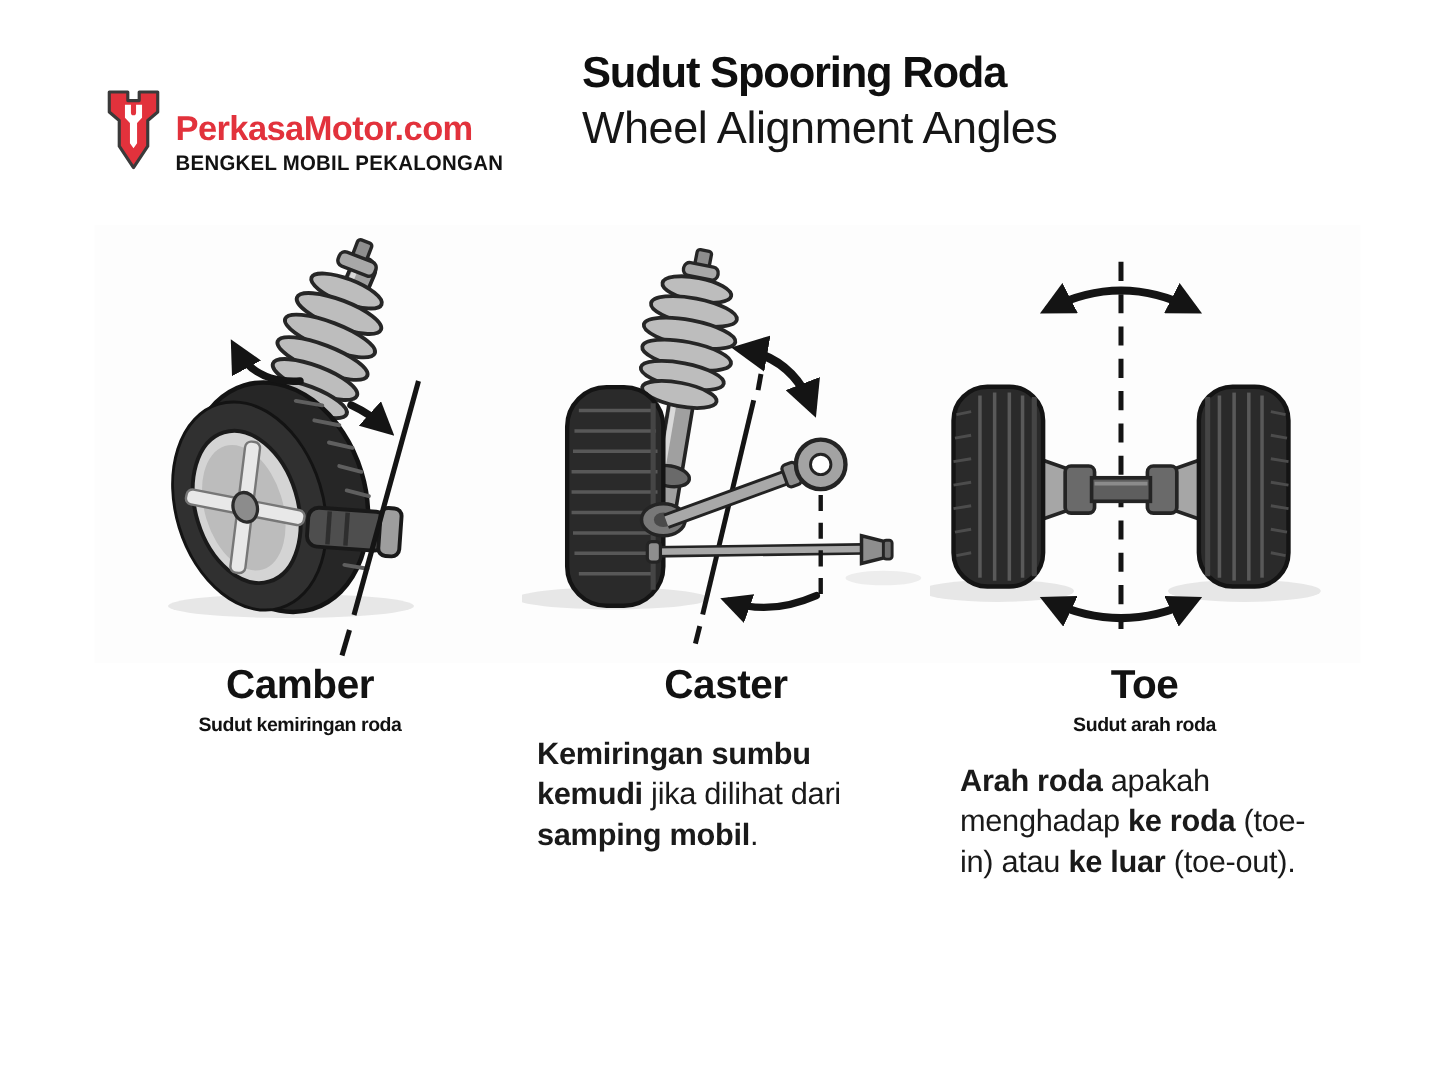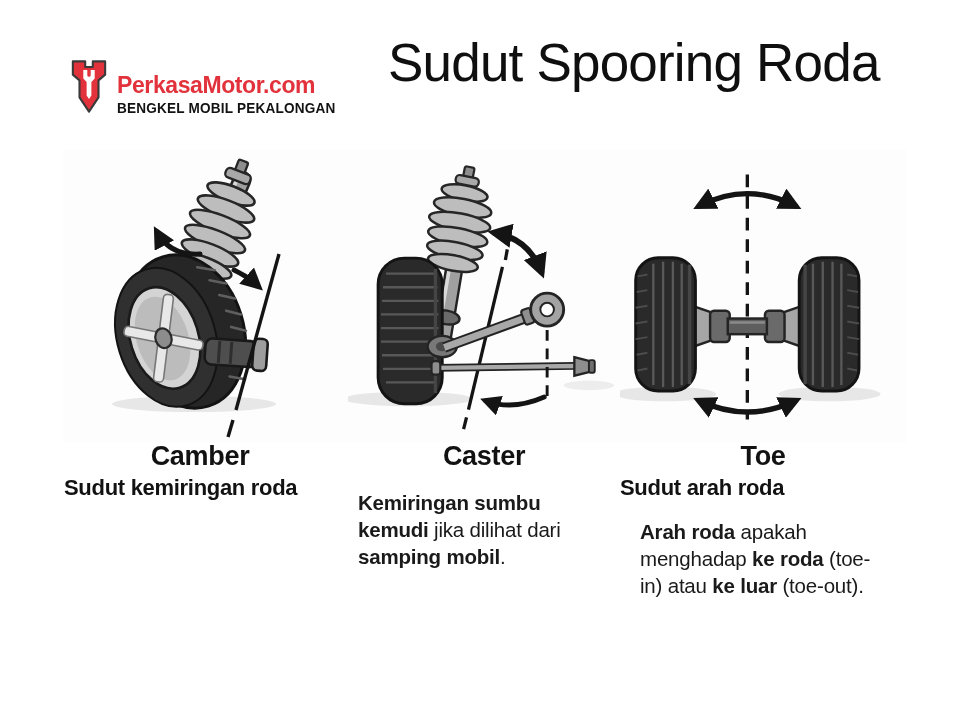--- a/index.html
+++ b/index.html
@@ -16,31 +16,31 @@
   .logo-name{
     font-size:23px;font-weight:700;letter-spacing:-0.4px;
     color:var(--brand-red,#e2323c);line-height:1.0;white-space:nowrap;
   }
   .logo-tagline{
     margin-top:3px;font-size:14px;font-weight:700;letter-spacing:0.2px;
     color:#121212;white-space:nowrap;transform:scaleX(0.97);transform-origin:left;
   }
   
   .header{position:absolute;left:388px;top:34px;}
-  .title{font-size:53px;font-weight:400;letter-spacing:-0.8px;line-height:1.08;color:#0f0f0f;white-space:nowrap;}
+  .title{font-size:29px;font-weight:700;letter-spacing:-0.8px;line-height:1.08;color:#0f0f0f;white-space:nowrap;}
   .subtitle{font-size:30px;font-weight:400;letter-spacing:-0.3px;margin-top:4px;color:#161616;white-space:nowrap;}
   
   .panel-bg{position:absolute;left:63px;top:150px;width:844px;height:292px;background:#fdfdfd;}
   .col{position:absolute;top:152px;}
   .col-camber{left:64px;width:272px;}
   .col-caster{left:348px;width:272px;}
   .col-toe{left:620px;width:286px;}
   .illus{display:block;width:100%;height:288px;}
   .col h2{margin:1px 0 0;text-align:center;font-size:27px;font-weight:800;letter-spacing:-0.3px;color:#121212;}
-  .col h3{margin:3px 0 0;font-size:22px;font-weight:700;letter-spacing:-0.3px;color:#121212;}
+  .col h3{margin:3px 0 0;text-align:center;font-size:13px;font-weight:700;letter-spacing:-0.3px;color:#121212;}
   .col p{margin:17px 0 0;font-size:20.5px;line-height:27px;letter-spacing:-0.2px;color:#1a1a1a;}
   .col-camber p{padding:0 24px 0 11px;}
   .col-caster p{padding:0 24px 0 10px;}
   .col-toe p{padding:0 26px 0 20px;}
   .col p .b{font-weight:700;}
 </style>
 </head>
 <body>
 
 <div class="logo">
@@ -49,20 +49,21 @@
     <path d="M14,11 h4.2 v5.5 a1.8,1.8 0 0 0 3.6,0 V11 H26 v9 l-3.5,3.8 V38 L20,41.5 17.5,38 V23.8 L14,20 Z" fill="#ffffff"></path>
   </svg>
   <div class="logo-text">
     <div class="logo-name">PerkasaMotor.com</div>
     <div class="logo-tagline">BENGKEL MOBIL PEKALONGAN</div>
   </div>
 </div>
 
 <div class="header">
   <div class="title">Sudut Spooring Roda</div>
+  <div class="subtitle">Wheel Alignment Angles</div>
 </div>
 
 <div class="panel-bg"></div>
 
 <section class="col col-camber">
   <svg class="illus" viewBox="0 0 272 288" aria-hidden="true">
     <defs>
       <marker id="ahC" viewBox="0 0 10 10" refX="7" refY="5" markerWidth="4.4" markerHeight="4.4" orient="auto-start-reverse">
         <path d="M0,0 L10,5 L0,10 Z" fill="#141414"></path>
       </marker>

